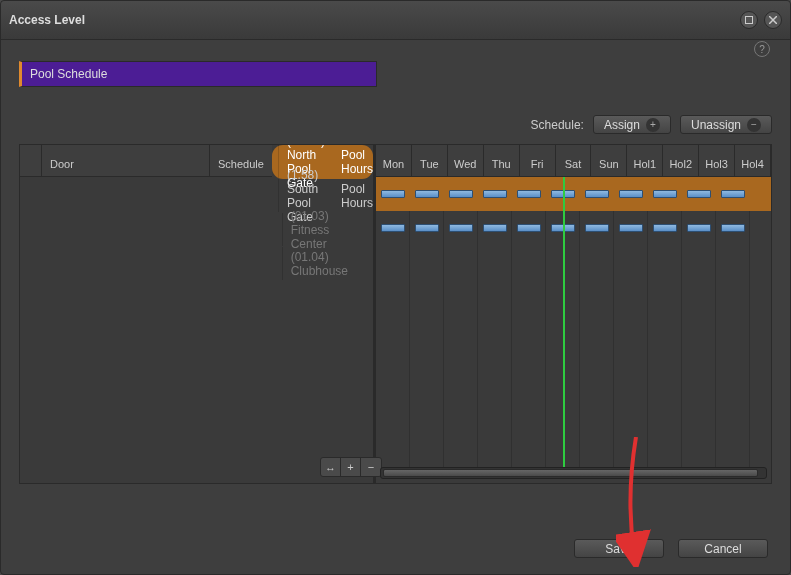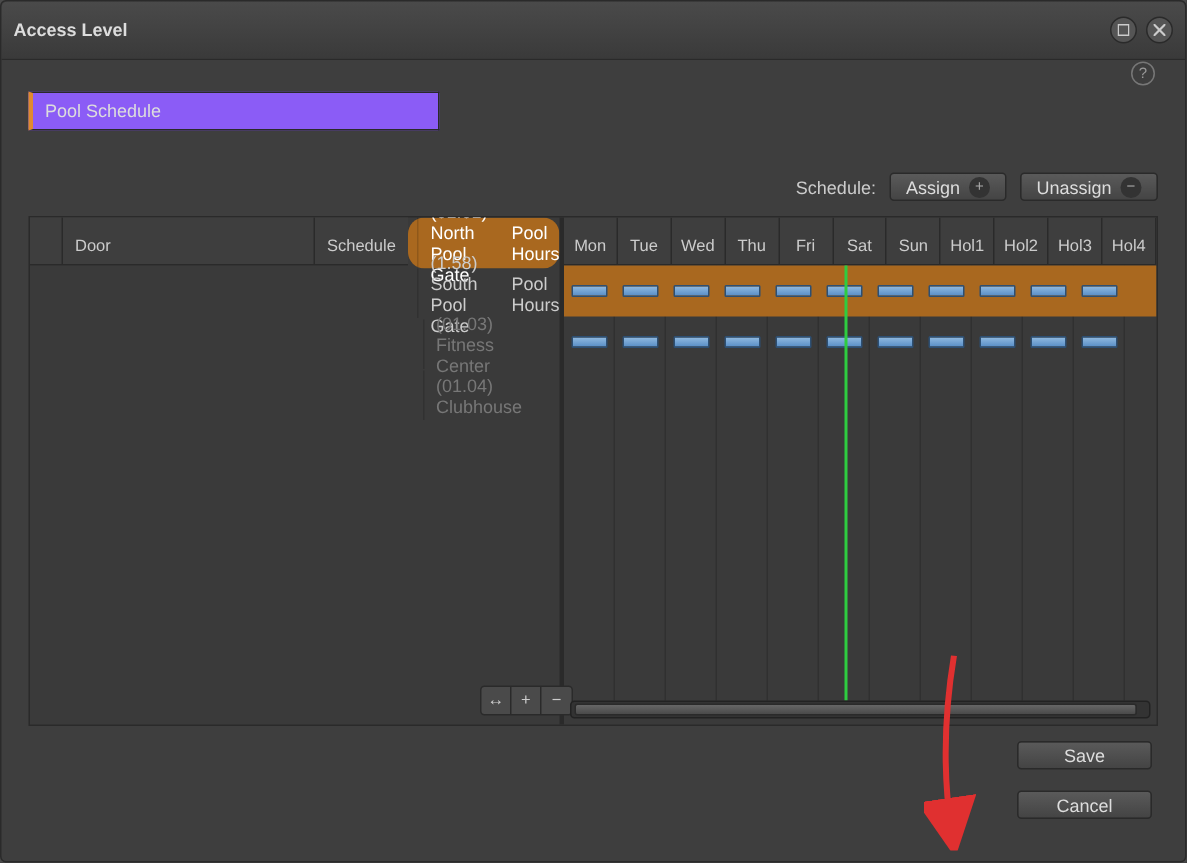--- a/index.html
+++ b/index.html
@@ -43,22 +43,22 @@
   padding: 14px 18px;
 }
 .help-icon {
   position: absolute; right: 20px; top: 12px;
   width: 16px; height: 16px; border-radius: 50%;
   border: 1px solid #777; color: #999;
   display: flex; align-items: center; justify-content: center;
   font-size: 10px; cursor: pointer;
 }
 .name-field {
-  width: 274px; height: 26px;
-  background: #8b5cf6; border: 1px solid #2a2a2a;
+  width: 358px; height: 26px;
+  background: #4c1d95; border: 1px solid #2a2a2a;
   border-left: 3px solid #e08a2e;
   display: flex; align-items: center; padding: 0 8px;
   color: #ddd; margin-top: 18px;
 }
 .sched-bar {
   display: flex; justify-content: flex-end; align-items: center;
   margin-top: 28px; gap: 9px;
 }
 .sched-bar .lbl { color: #ccc; }
 .btn {
@@ -152,22 +152,22 @@
   height: 12px; margin: 0 4px 4px;
   background: #333; border: 1px solid #222; border-radius: 3px;
   position: relative;
 }
 .hscroll .thumb {
   position: absolute; left: 2px; right: 8px; top: 1px; bottom: 1px;
   background: linear-gradient(#666,#4a4a4a); border-radius: 2px;
   border: 1px solid #2a2a2a;
 }
 .footer {
-  position: absolute; bottom: 28px; right: 22px;
-  display: flex; gap: 14px; flex-direction: column;
+  position: absolute; bottom: 16px; right: 22px;
+  display: flex; gap: 14px;
 }
 .footer .btn { width: 90px; justify-content: center; }
 .arrow {
   position: absolute;
   left: 615px; top: 408px;
   pointer-events: none;
 }
 </style>
 </head>
 <body>

